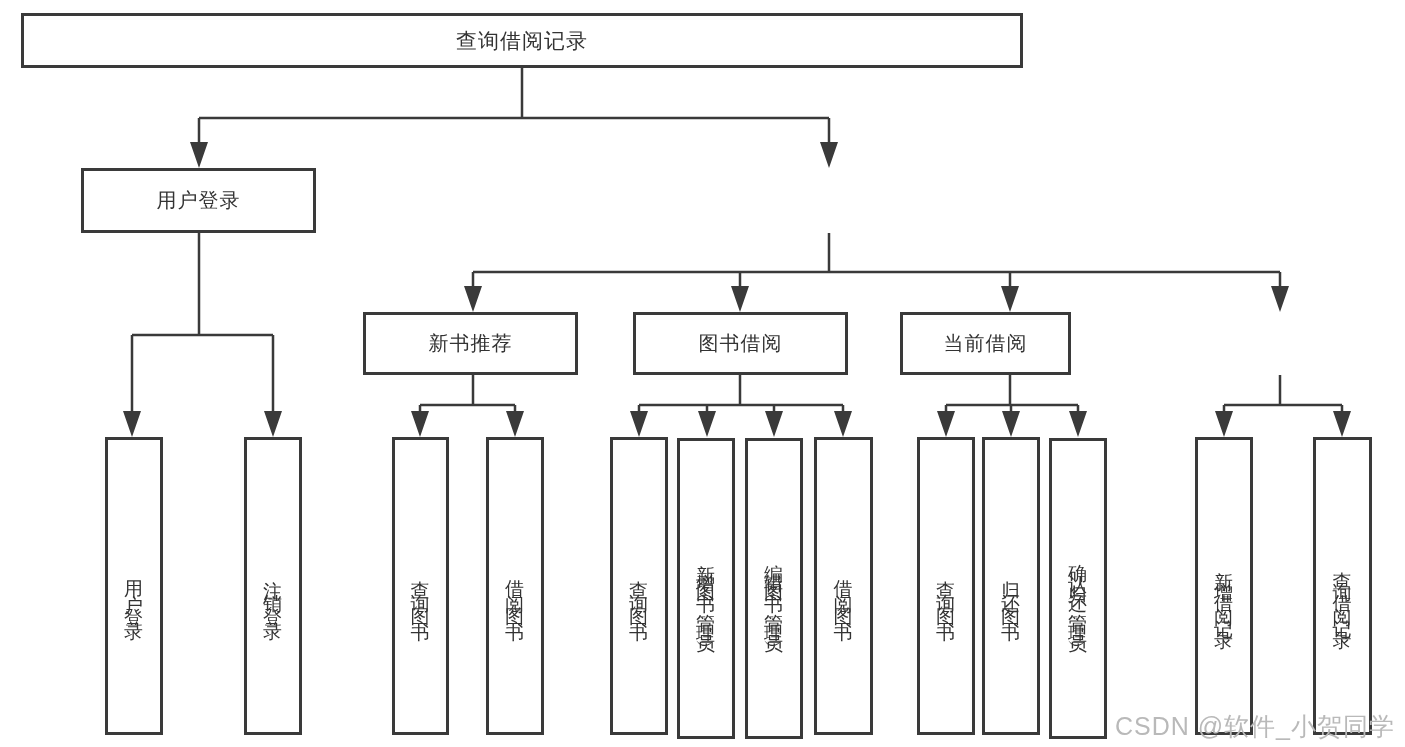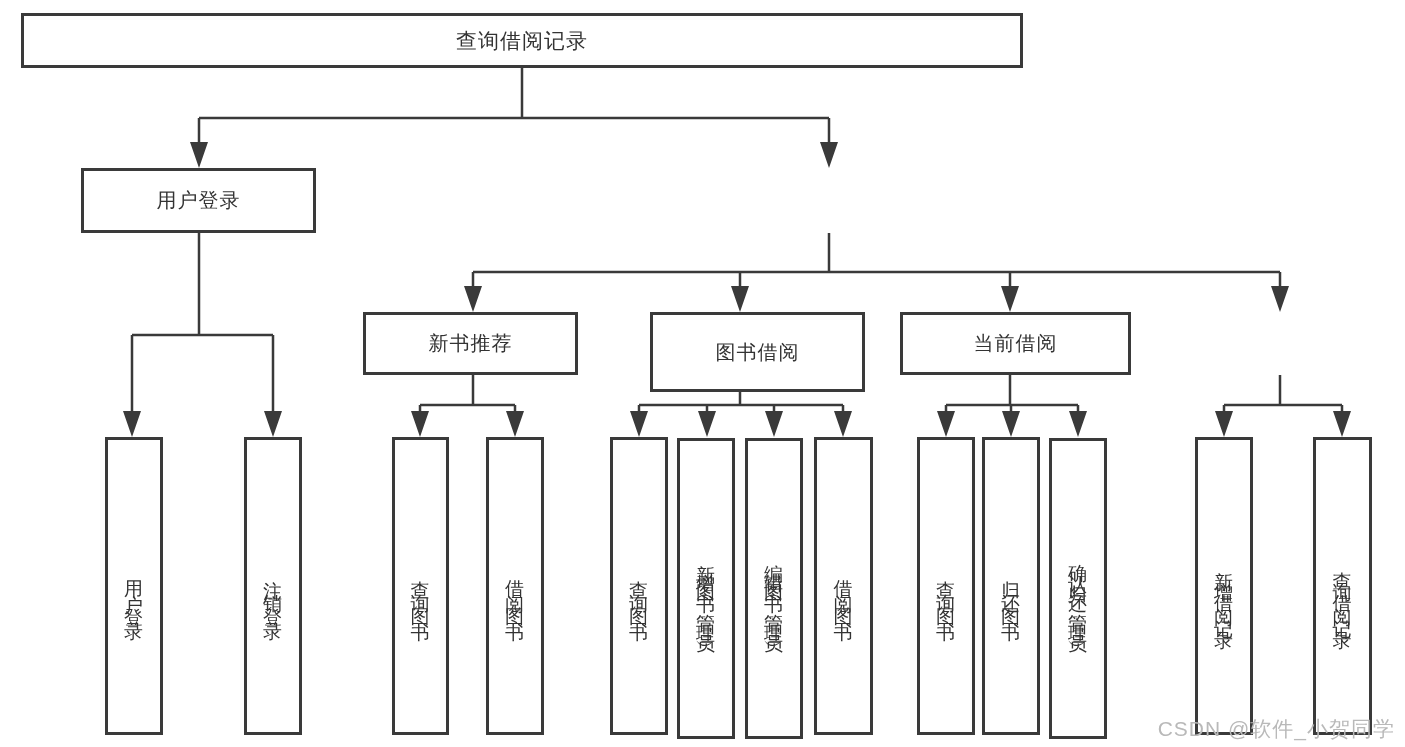--- a/index.html
+++ b/index.html
@@ -31,21 +31,21 @@
     letter-spacing:14px;
     margin-bottom:-14px;
     line-height:1;
     white-space:nowrap;
   }
   .vtext.tight{letter-spacing:10px;margin-bottom:-10px;}
   .vtext.mid{letter-spacing:12px;margin-bottom:-12px;}
   .watermark{
     position:absolute;
     right:10px;bottom:4px;
-    font-size:21px;
+    font-size:25px;
     color:#b9b9b9;
     letter-spacing:1px;
     z-index:10;
     pointer-events:none;
   }
 </style>
 </head>
 <body>
 
 <div class="canvas">
@@ -75,24 +75,24 @@
     <span>查询借阅记录</span>
   </div>
 
   <div class="node branch-node" style="left:81px;top:168px;width:235px;height:65px;">
     <span>用户登录</span>
   </div>
 
   <div class="node branch-node" style="left:363px;top:312px;width:215px;height:63px;">
     <span>新书推荐</span>
   </div>
-  <div class="node branch-node" style="left:650px;top:312px;width:215px;height:80px;">
+  <div class="node branch-node" style="left:633px;top:312px;width:215px;height:63px;">
     <span>图书借阅</span>
   </div>
-  <div class="node branch-node" style="left:900px;top:312px;width:231px;height:63px;">
+  <div class="node branch-node" style="left:900px;top:312px;width:171px;height:63px;">
     <span>当前借阅</span>
   </div>
 
   <div class="node leaf-node" style="left:105px;top:437px;width:58px;height:298px;">
     <span class="vtext">用户登录</span>
   </div>
   <div class="node leaf-node" style="left:244px;top:437px;width:58px;height:298px;">
     <span class="vtext">注销登录</span>
   </div>
 

